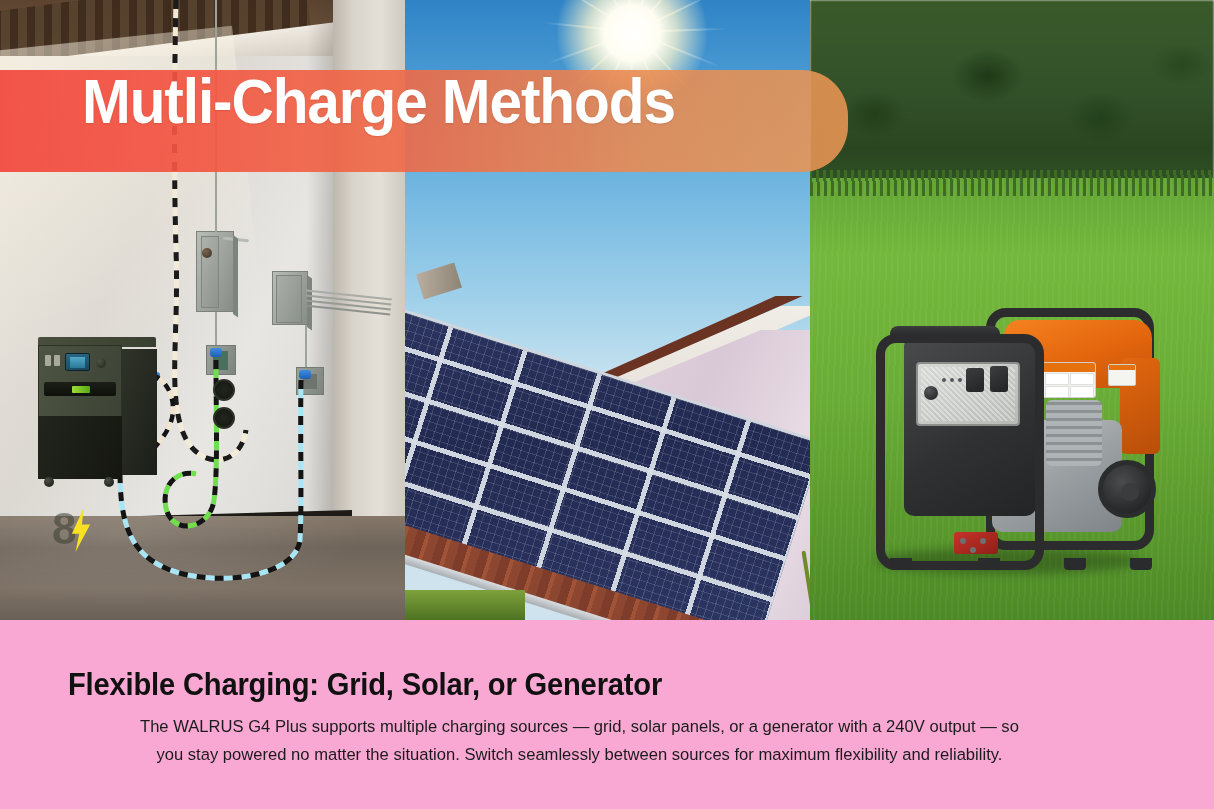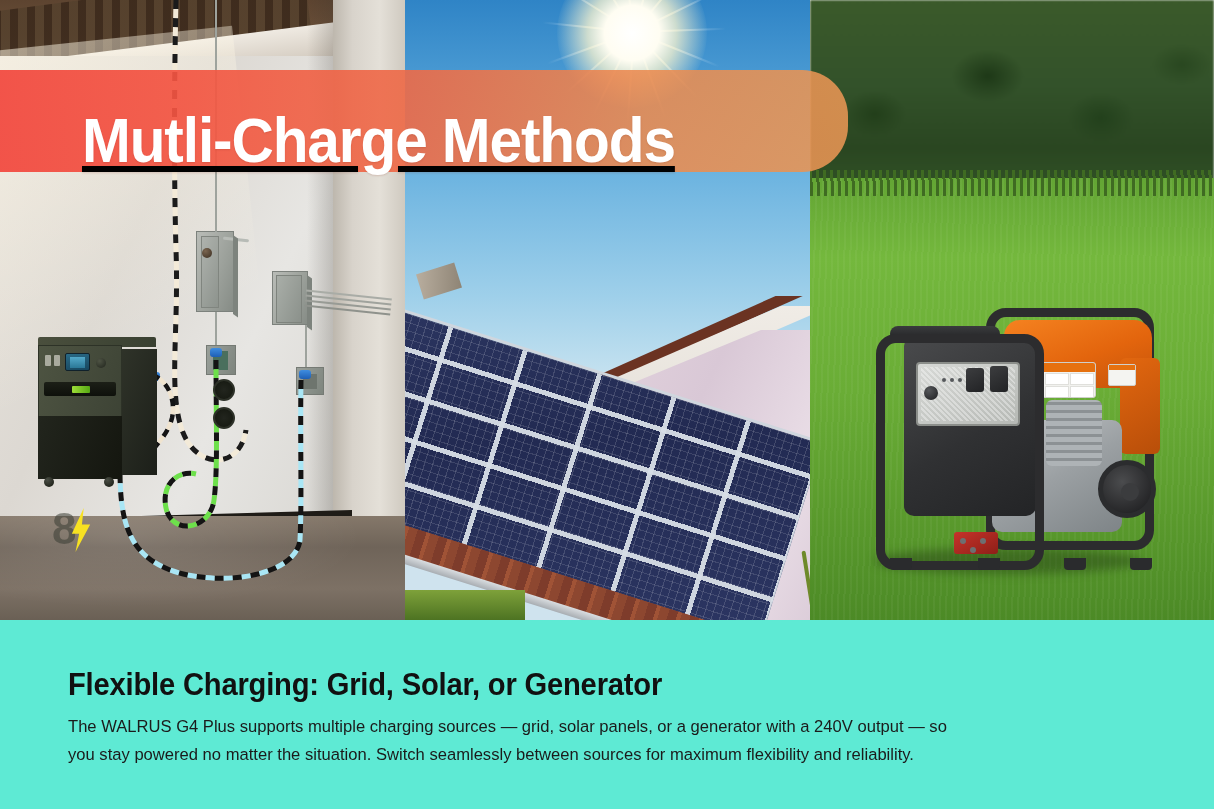--- a/index.html
+++ b/index.html
@@ -241,38 +241,38 @@
   
   .banner{
     position:absolute; left:0; top:70px; width:848px; height:102px;
     border-radius:0 46px 46px 0;
     background:linear-gradient(90deg,
         rgba(242,72,62,.93) 0%,
         rgba(243,85,66,.92) 22%,
         rgba(238,106,71,.90) 48%,
         rgba(235,139,80,.88) 76%,
         rgba(232,150,84,.88) 100%);
-    display:flex; align-items:flex-end;text-decoration:underline;
+    display:flex; align-items:flex-start;
   }
   .banner-title{
     margin-left:82px;
     color:#ffffff;
     font-family:"Liberation Sans", sans-serif;
     font-weight:700;
     font-size:63px;
     letter-spacing:-1.2px;
     line-height:1;
     white-space:nowrap;
     transform:scaleX(.93);
     transform-origin:left center;
     text-shadow:0 1px 2px rgba(130,40,20,.18);
   }
 
   
-  .text-block{ position:absolute; left:0; top:620px; width:1214px; height:189px; background:#5eead4; }
+  .text-block{ position:absolute; left:0; top:620px; width:1214px; height:189px; background:#f9a8d4;text-align:center; }
   .headline{
     position:absolute; left:68px; top:47px;
     font-size:31px; font-weight:700; color:#111111;
     letter-spacing:-.2px; white-space:nowrap;
     transform:scaleX(.94); transform-origin:left center;
   }
   .body-copy{
     position:absolute; left:68px; top:93px; width:1060px;
     font-size:17.2px; color:#1b1b1b; line-height:1.62;
     transform:scaleX(.965); transform-origin:left top;

